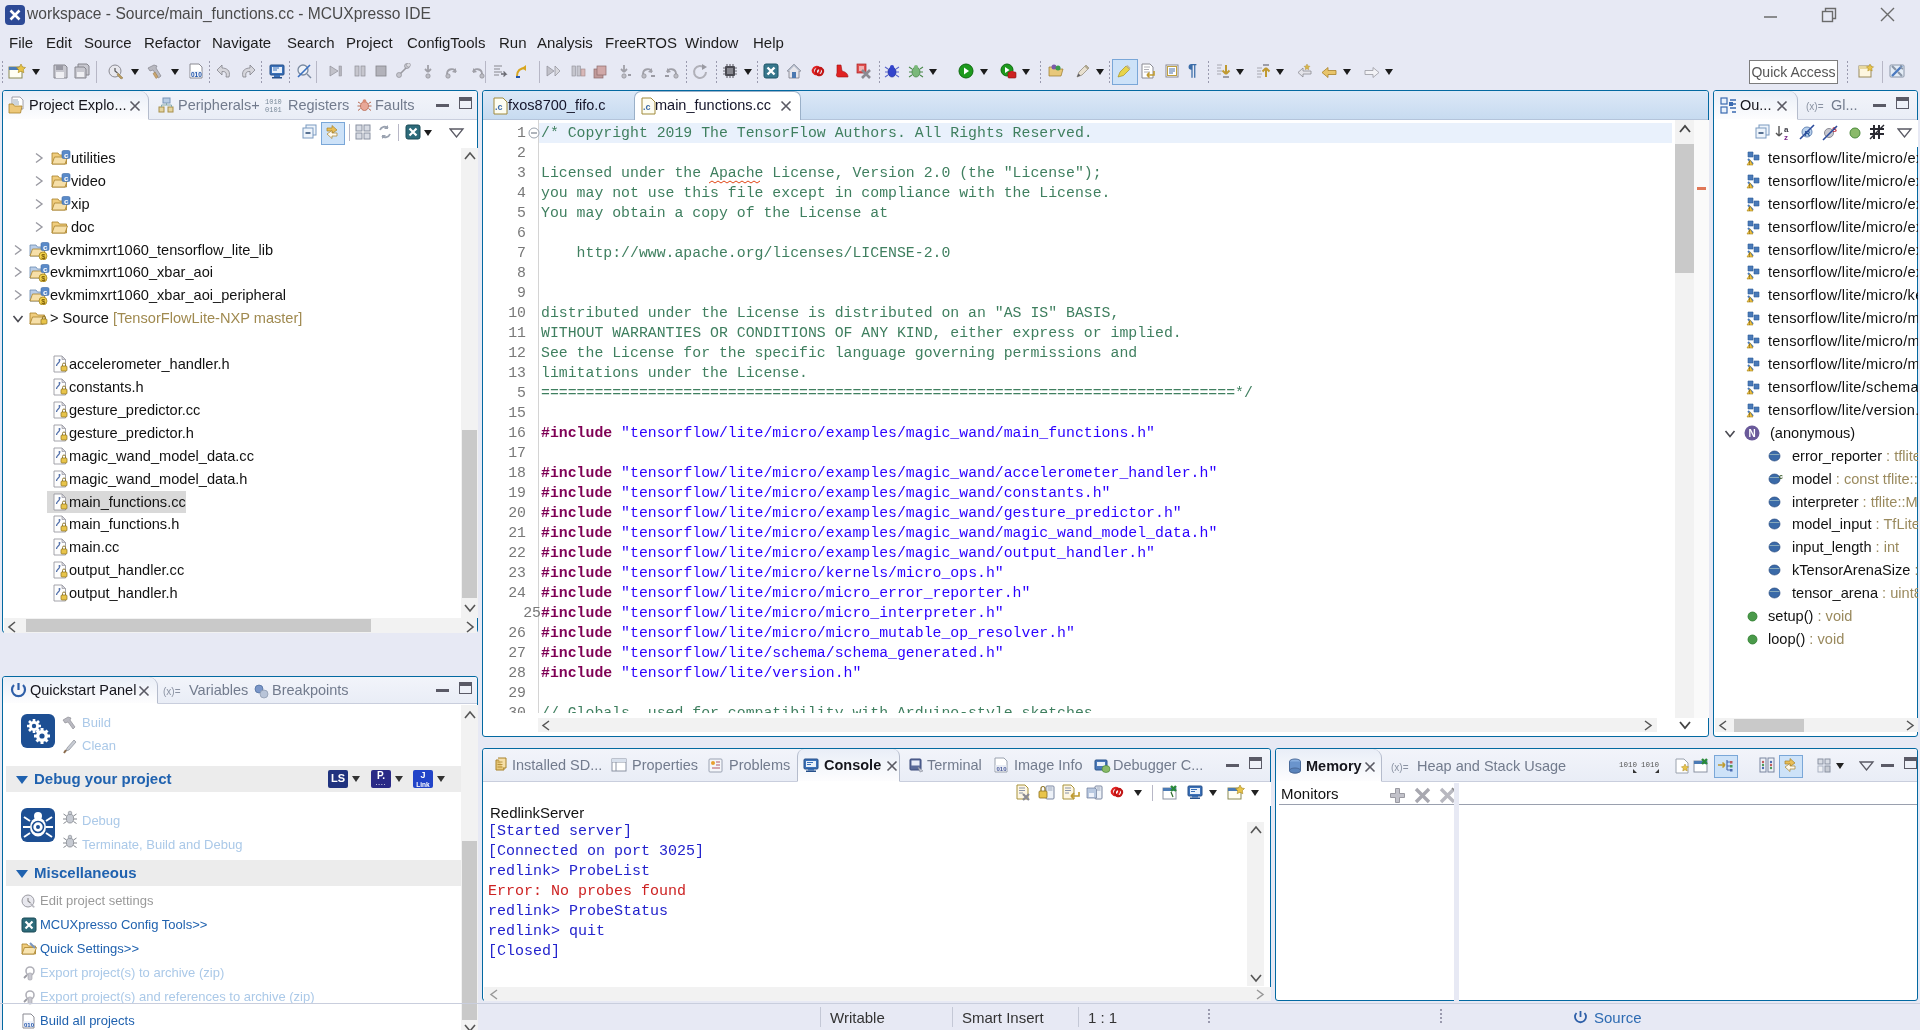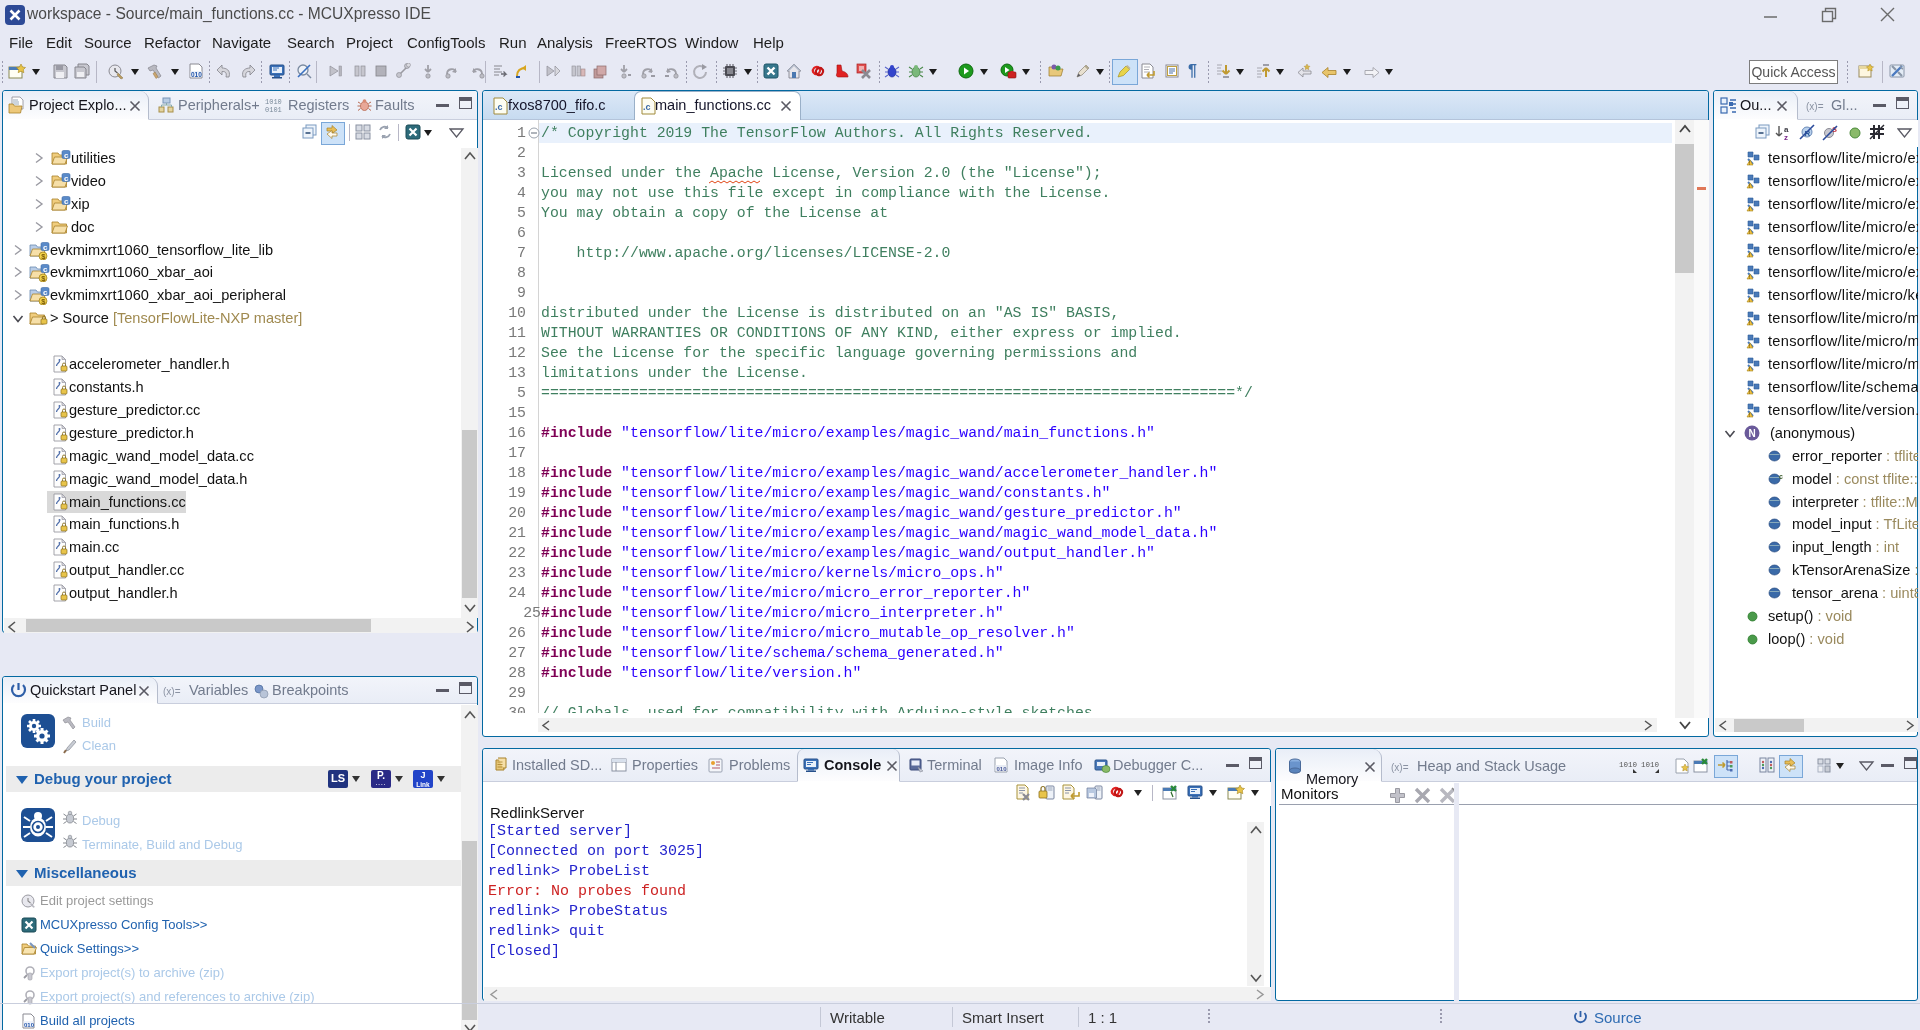--- a/index.html
+++ b/index.html
@@ -1265,21 +1265,21 @@
 </div>
 
 <div id="me" class="panel" style="left:1275px;top:748px;width:643px;height:253px">
   <div class="vtabs" style="height:33px"></div>
   <div class="vtab-act" style="left:0;width:106px;height:33px;border-radius:3px 9px 0 0"></div>
   <svg class="abs" style="left:12px;top:9px" width="14" height="17">
       <ellipse cx="7" cy="3.5" rx="5.5" ry="2.5" fill="#8ab0e0" stroke="#4a6a9a"></ellipse>
       <path d="M1.5 3.5 v9 a5.5 2.5 0 0 0 11 0 v-9" fill="#6a94cc" stroke="#4a6a9a"></path>
       <ellipse cx="7" cy="12.5" rx="5.5" ry="2.5" fill="#5a84bc" stroke="#4a6a9a"></ellipse>
     </svg>
-  <div class="vt-text" style="left:30px;top:22px;font-weight:normal">Memory</div>
+  <div class="vt-text" style="left:30px;top:9px;font-weight:bold">Memory</div>
   <svg class="abs" style="left:88px;top:12px" width="12" height="12">
       <path d="M1.5 1.5 L10.5 10.5 M10.5 1.5 L1.5 10.5" stroke="#5a5a64" stroke-width="1.6"></path>
     </svg>
   <svg class="abs" style="left:115px;top:12px" width="26" height="13">
       <text x="0" y="10" font-size="10" fill="#8a92a2" font-family="Liberation Sans">(x)=</text>
     </svg>
   <div class="vt-grey" style="left:141px;top:9px">Heap and Stack Usage</div>
   <svg class="abs" style="left:343px;top:10px" width="20" height="16">
       <text x="0" y="8" font-size="7.5" fill="#555" font-family="Liberation Mono">1010</text>
       <path d="M14 10 l4 4 h-4z" fill="#333"></path>

